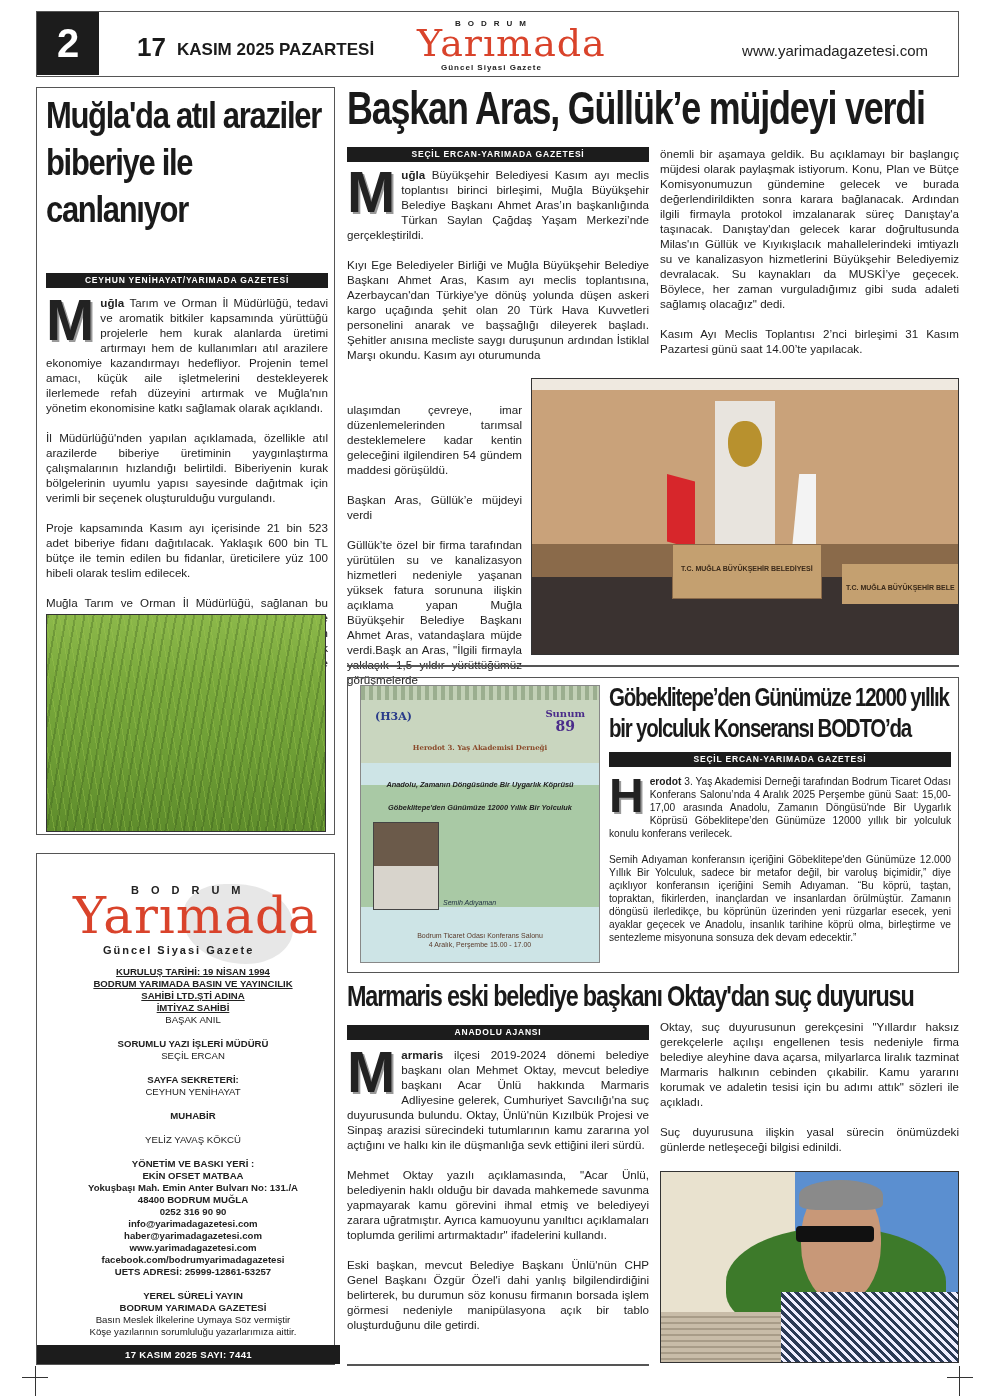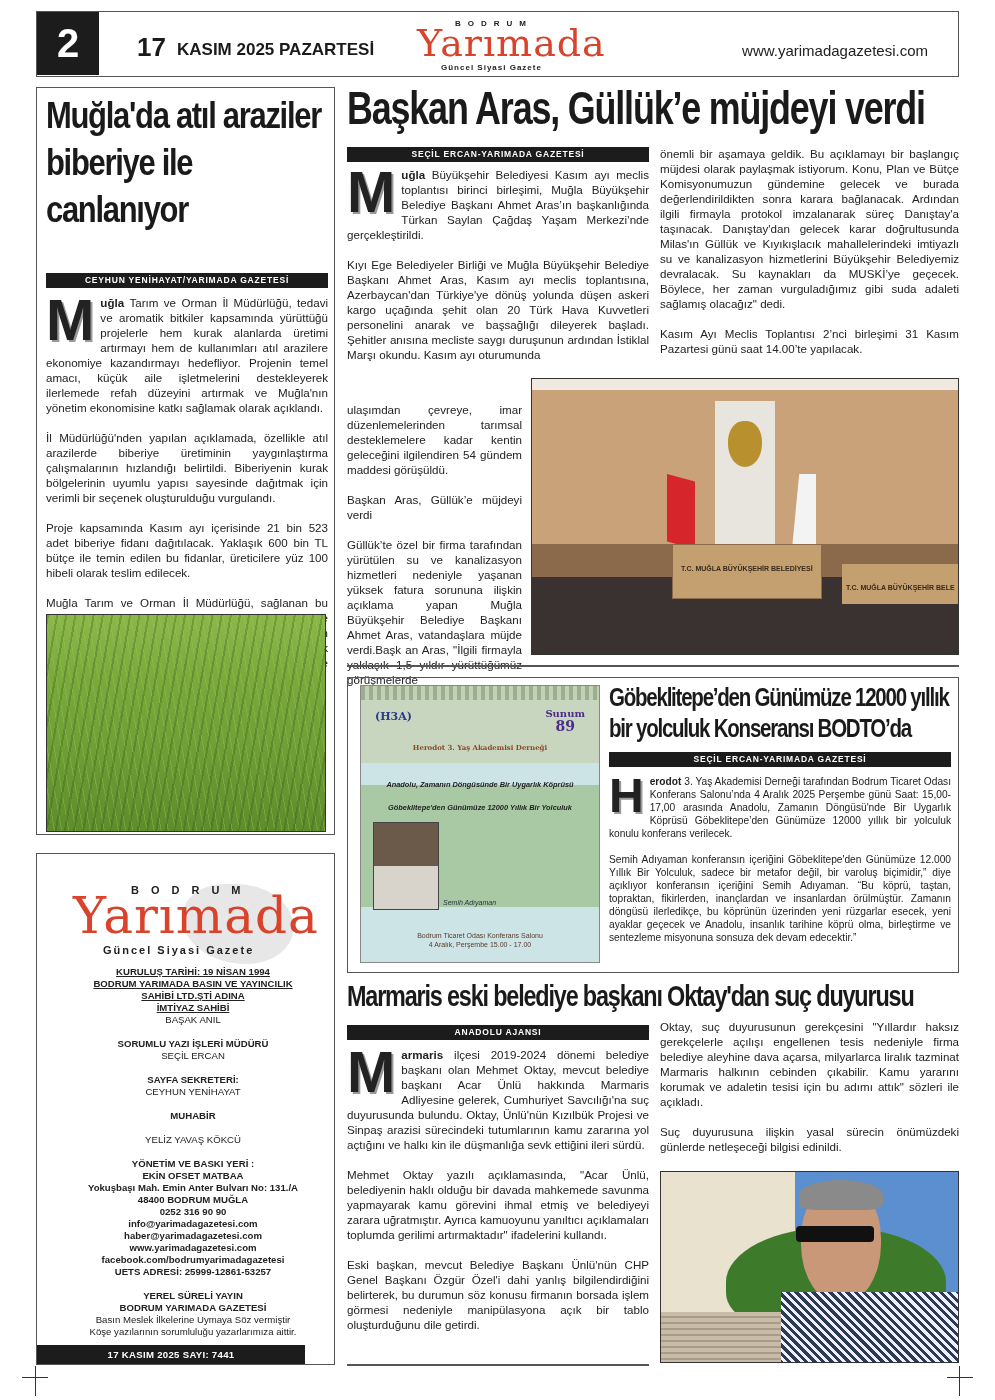--- a/index.html
+++ b/index.html
@@ -46,21 +46,21 @@
   .info { left: 36px; top: 853px; width: 299px; height: 512px; }
   .logo-big { position: absolute; left: 36px; top: 22px; width: 230px; height: 80px; }
   .logo-big .map-shape { position: absolute; left: 110px; top: 8px; width: 110px; height: 80px; background: #ddd; border-radius: 40% 55% 45% 60%; opacity: 0.7; }
   .logo-big .l-bodrum { position: absolute; left: 58px; top: 8px; font-size: 11px; letter-spacing: 12px; font-weight: bold; color: #222; }
   .logo-big .l-main { position: absolute; left: 0; top: 12px; font-family: "DejaVu Serif", serif; font-size: 50px; color: #d9432b; line-height: 56px; letter-spacing: 1px; }
   .logo-big .l-sub { position: absolute; left: 30px; top: 68px; font-size: 11px; font-weight: bold; letter-spacing: 2px; color: #222; }
   .info-list { position: absolute; left: 8px; top: 112px; width: 296px; text-align: center; font-size: 9.6px; line-height: 12px; color: #222; }
   .info-list .u { text-decoration: underline; font-weight: bold; }
   .info-list .b { font-weight: bold; }
   .info-list .gap { height: 12px; }
-  .info-foot { position: absolute; left: 0; bottom: 0; width: 268px; height: 19px; background: #1c1c1c; color: #fff;
+  .info-foot { position: absolute; left: 0; bottom: 0; width: 303px; height: 19px; background: #1c1c1c; color: #fff;
     font-size: 9.6px; font-weight: bold; text-align: center; line-height: 19px; letter-spacing: 0.3px; }
 
   
   .art2-head { left: 347px; top: 82px; font-size: 46px; line-height: 52px; transform: scaleX(0.78); width: 800px; }
   .art2-byline { left: 347px; top: 147px; width: 302px; }
   .art2-col1 { left: 347px; top: 167px; width: 302px; }
   .art2-col1b { left: 347px; top: 370px; width: 175px; margin-top: 32px; }
   .art2-col2 { left: 660px; top: 146px; width: 299px; }
   .photo-council { left: 531px; top: 378px; width: 428px; height: 277px; border: 1px solid #333; overflow: hidden;
     background: linear-gradient(180deg, #efe9e0 0 4%, #c9a27a 4% 60%, #8a6a4a 60% 72%, #3a3230 72% 100%); }

